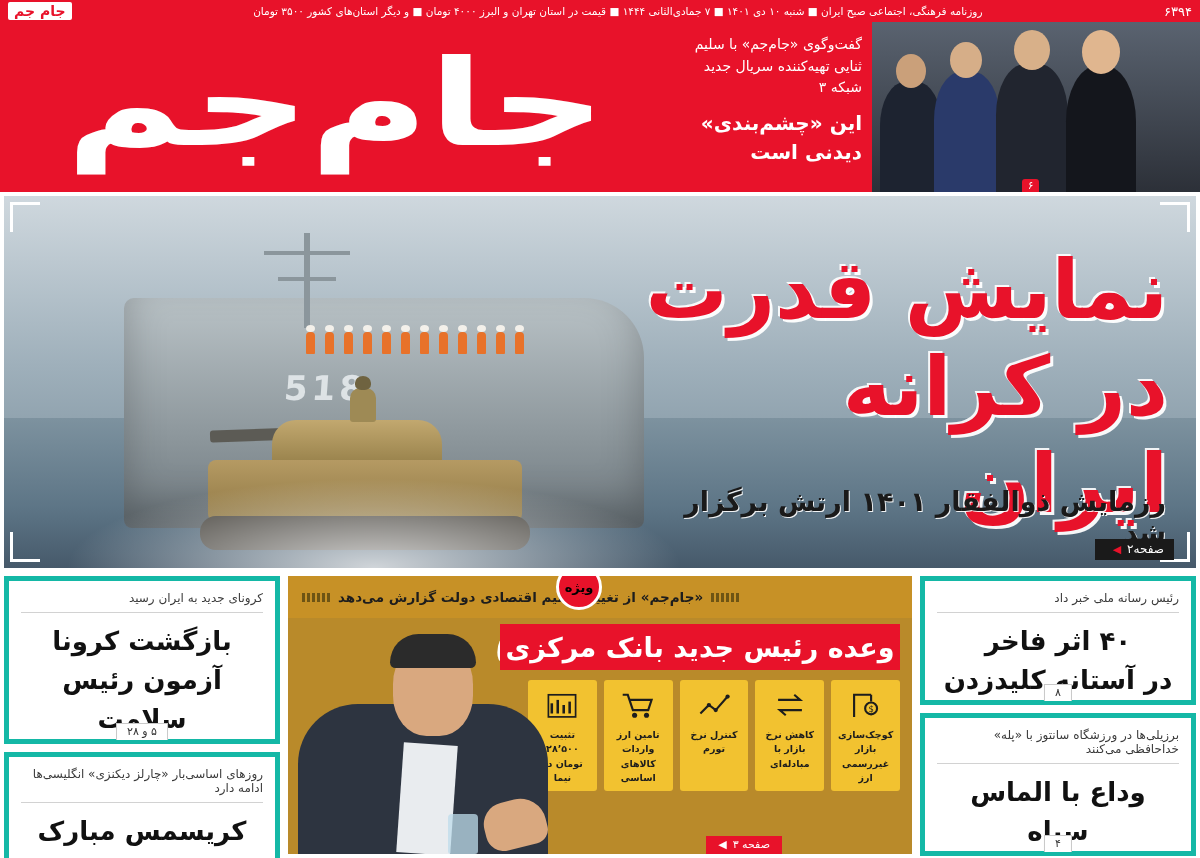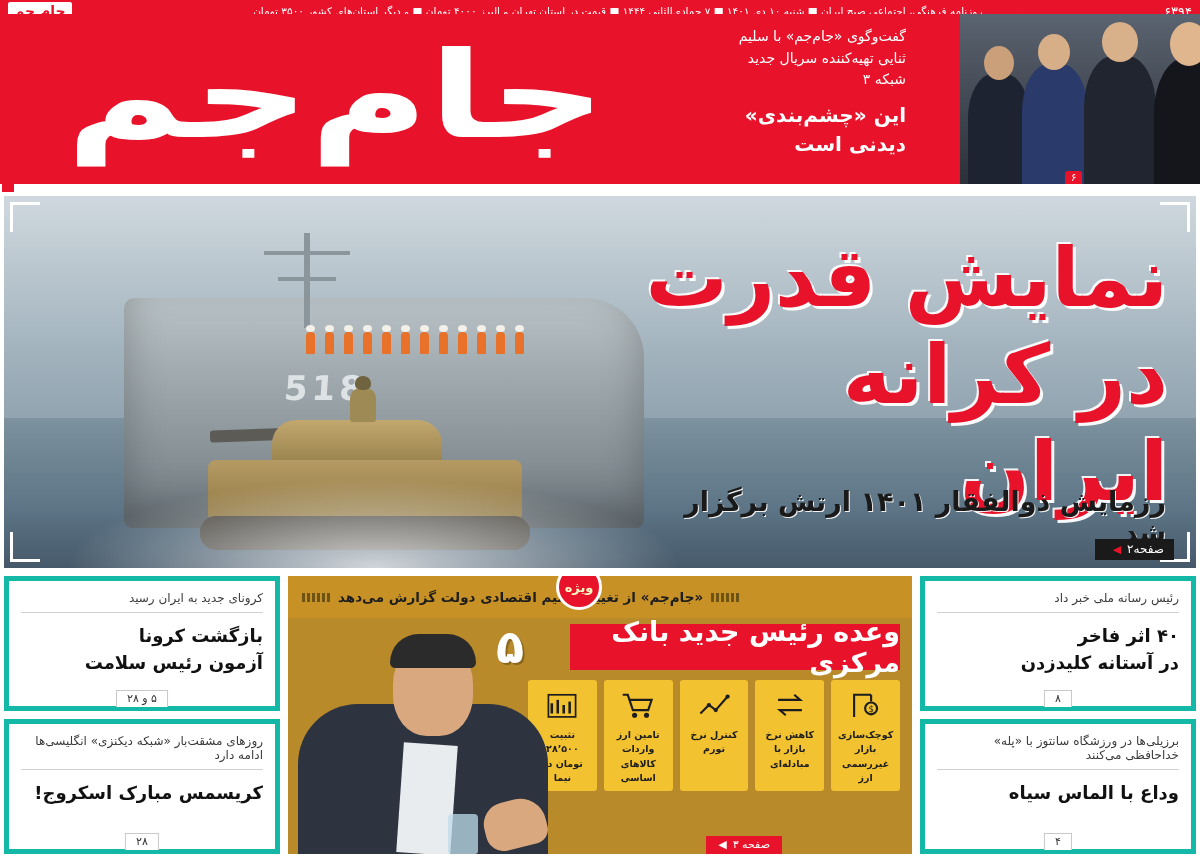--- a/index.html
+++ b/index.html
@@ -21,23 +21,23 @@
   }
   .issue-no { font-size: 13px; font-weight: normal; letter-spacing: .5px; color:#fff; }
   .strip-info { font-size: 10.5px; color: #fff; white-space: nowrap; }
   .strip-left-badge {
     background: #fff; color: #e8122a; font-size: 14px; font-weight: bold;
     padding: 1px 6px; border-radius: 2px; letter-spacing:.5px;
   }
 
   
   .header-block {
-    position: absolute; top: 14px; right: 0; left: 0; height: 170px;
+    position: absolute; top: 22px; right: 0; left: 0; height: 170px;
     background: #e8122a;
-    display: flex; flex-direction: row-reverse; gap: 44px;
+    display: flex; flex-direction: row-reverse;
   }
   .logo-area {
     flex: 0 0 672px;
     position: relative;
     display: flex; align-items: center; justify-content: center;
   }
   .logo-glyph {
     font-size: 120px; font-weight: bold; color: #ffffff; line-height: 1;
     letter-spacing: -4px;
     transform: scaleX(1.35);
@@ -141,21 +141,21 @@
     position: absolute; bottom: 0; left: 60px; width: 620px; height: 90px;
     background: radial-gradient(ellipse at 50% 100%, rgba(255,255,255,.75), rgba(255,255,255,0) 70%);
   }
   .hero-corner { position: absolute; width: 30px; height: 30px; border: 3px solid #ffffff; }
   .hc-tr { top: 6px; right: 6px; border-left: none; border-bottom: none; }
   .hc-tl { top: 6px; left: 6px; border-right: none; border-bottom: none; }
   .hc-br { bottom: 6px; right: 6px; border-left: none; border-top: none; }
   .hc-bl { bottom: 6px; left: 6px; border-right: none; border-top: none; }
 
   .hero-title {
-    position: absolute; top: 34px; right: 28px; width: 540px;
+    position: absolute; top: 46px; right: 28px; width: 540px;
     text-align: right; color: #e8122a;
     font-size: 82px; font-weight: bold; line-height: 1.18;
     text-shadow: 3px 3px 0 rgba(255,255,255,.95), -2px -2px 0 rgba(255,255,255,.9);
   }
   .hero-sub {
     position: absolute; top: 290px; right: 30px; width: 500px;
     text-align: right; color: #1a1a1a; font-size: 27px; font-weight: bold;
     text-shadow: 1px 1px 0 rgba(255,255,255,.9);
   }
   .hero-page-badge {
@@ -171,40 +171,40 @@
   .col-center { flex: 1 1 auto; position: relative; background: #b98a2a; overflow: hidden; }
 
   .news-card {
     flex: 1 1 0; border: 5px solid #14b8a6; position: relative;
     padding: 10px 12px 0 12px; background: #fff;
     display: flex; flex-direction: column; align-items: flex-end;
   }
   .card-kicker { font-size: 12px; color: #3b3b3b; text-align: right; width: 100%; }
   .card-rule { width: 100%; height: 1px; background: #d2d2d2; margin: 7px 0 9px; }
   .card-head {
-    font-size: 18px; font-weight: bold; color: #111; line-height: 1.5;
-    text-align: right; width: 100%;
+    font-size: 26px; font-weight: bold; color: #111; line-height: 1.5;
+    text-align: center; width: 100%;
   }
   .card-page {
     position: absolute; bottom: -1px; right: 50%; transform: translateX(50%);
     background: #fff; border: 1px solid #c9c9c9; border-bottom: none;
     font-size: 11px; color: #333; padding: 1px 10px 2px;
   }
 
   
   .feat-top {
     position: absolute; top: 0; right: 0; left: 0; height: 42px;
     background: #c79126; display: flex; align-items: center; justify-content: flex-end;
     padding: 0 14px; gap: 8px;
   }
   .feat-kicker { font-size: 13.5px; color: #1d1d1d; font-weight: bold; }
   .dotgrid { display: grid; grid-template-columns: repeat(6, 3px); gap: 2px; }
   .dotgrid i { width: 3px; height: 9px; background: #6e5414; display: block; }
   .feat-red {
-    position: absolute; top: 48px; right: 12px; width: 330px; height: 46px;
+    position: absolute; top: 48px; right: 12px; width: 400px; height: 46px;
     background: #e8122a; color: #fff; font-size: 27px; font-weight: bold;
     display: flex; align-items: center; justify-content: center; letter-spacing: -.5px;
   }
   .feat-num {
     position: absolute; top: 44px; right: 388px; color: #fff;
     font-size: 46px; font-weight: bold; text-shadow: 2px 2px 0 rgba(0,0,0,.25);
   }
   .promises {
     position: absolute; top: 104px; right: 12px; width: 372px;
     display: flex; flex-direction: row-reverse; gap: 7px;
@@ -244,21 +244,21 @@
     background: rgba(190,220,235,.75); border-radius: 4px 4px 3px 3px;
   }
   .feat-page-badge {
     position: absolute; bottom: 0; right: 130px;
     background: #e8122a; color: #fff; font-size: 11px; padding: 2px 12px 3px;
     display: flex; align-items: center; gap: 6px;
   }
   .vije-badge {
     position: absolute; top: -12px; right: 310px;
     width: 46px; height: 46px; border-radius: 50%;
-    background: #e8122a; color: #fef9c3; font-size: 13px; font-weight: bold;
+    background: #e8122a; color: #000000; font-size: 13px; font-weight: bold;
     display: flex; align-items: center; justify-content: center;
     border: 3px solid #fff; z-index: 5;
   }
 </style>
 </head>
 <body>
 
 <div class="page">
 
   <div class="masthead-strip">
@@ -467,21 +467,21 @@
 
     <div class="col-side">
       <div class="news-card">
         <div class="card-kicker">کرونای جدید به ایران رسید</div>
         <div class="card-rule"></div>
         <div class="card-head">بازگشت کرونا</div>
         <div class="card-head">آزمون رئیس سلامت</div>
         <div class="card-page">۵ و ۲۸</div>
       </div>
       <div class="news-card">
-        <div class="card-kicker">روزهای مشقت‌بار «شبکه دیکنزی» انگلیسی‌ها ادامه دارد</div>
+        <div class="card-kicker">روزهای اساسی‌بار «چارلز دیکنزی» انگلیسی‌ها ادامه دارد</div>
         <div class="card-rule"></div>
         <div class="card-head">کریسمس مبارک اسکروج!</div>
         <div class="card-page">۲۸</div>
       </div>
     </div>
 
   </div>
 </div>
 
 </body></html>

